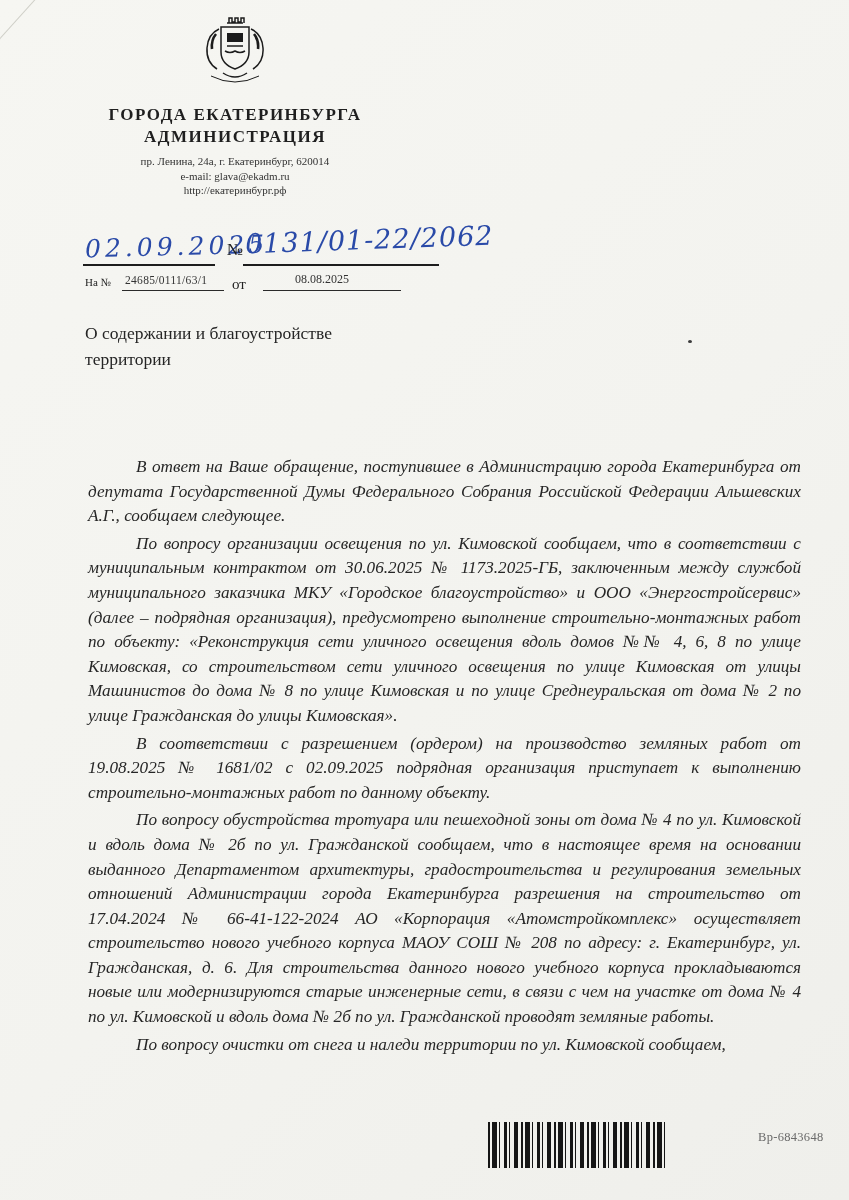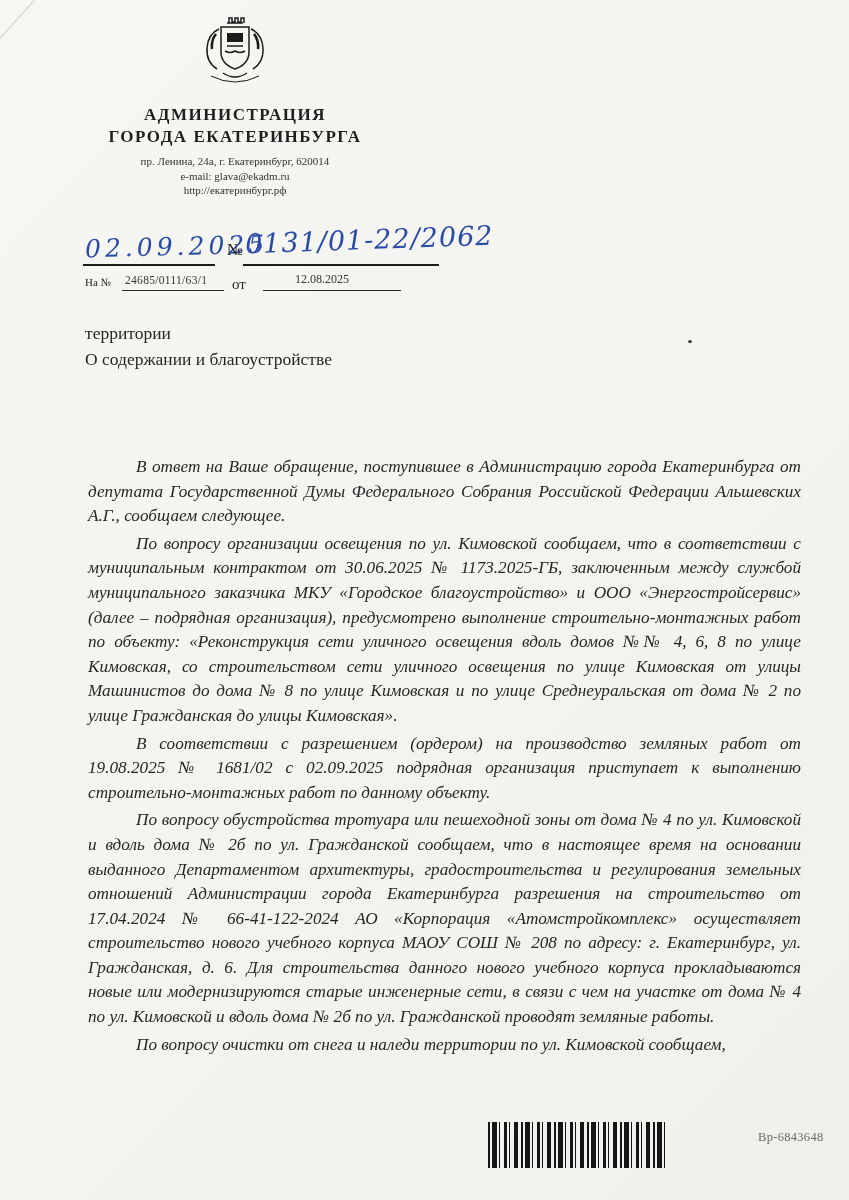--- a/index.html
+++ b/index.html
@@ -107,22 +107,22 @@
           <path d="M17 15 q-11 5 -12 19 q-1 14 10 21"></path>
           <path d="M14 20 q-5 6 -4 15" stroke-width="2.6"></path>
           <path d="M49 15 q11 5 12 19 q1 14 -10 21"></path>
           <path d="M52 20 q5 6 4 15" stroke-width="2.6"></path>
           <path d="M21 59 q12 8 24 0"></path>
           <path d="M9 62 q24 12 48 0" stroke-width="1"></path>
         </g>
       </svg>
     </div>
     <div class="org-name">
+      <div>ГОРОДА ЕКАТЕРИНБУРГА</div>
       <div>АДМИНИСТРАЦИЯ</div>
-      <div>ГОРОДА ЕКАТЕРИНБУРГА</div>
     </div>
     <div class="contacts">
       <div>пр. Ленина, 24а, г. Екатеринбург, 620014</div>
       <div>e-mail: glava@ekadm.ru</div>
       <div>http://екатеринбург.рф</div>
     </div>
   </div>
 
   <div class="ref-row1">
     <span class="hw hw-date">02.09.2025</span>
@@ -130,27 +130,27 @@
     <span class="no-sign">№</span>
     <span class="hw hw-number">0131/01-22/2062</span>
     <span class="num-line"></span>
   </div>
 
   <div class="ref-row2">
     <span class="in-prefix">На №</span>
     <span class="in-number">24685/0111/63/1</span>
     <span class="in-number-line"></span>
     <span class="in-from">от</span>
-    <span class="in-date">12.08.2025</span>
+    <span class="in-date">08.08.2025</span>
     <span class="in-date-line"></span>
   </div>
 
   <div class="subject">
+    <div>О содержании и благоустройстве</div>
     <div>территории</div>
-    <div>О содержании и благоустройстве</div>
   </div>
 
   <div class="body-text">
     <p>В ответ на Ваше обращение, поступившее в Администрацию города Екатеринбурга от депутата Государственной Думы Федерального Собрания Российской Федерации Альшевских А.Г., сообщаем следующее.</p>
     <p>По вопросу организации освещения по ул. Кимовской сообщаем, что в соответствии с муниципальным контрактом от 30.06.2025 № 1173.2025-ГБ, заключенным между службой муниципального заказчика МКУ «Городское благоустройство» и ООО «Энергостройсервис» (далее – подрядная организация), предусмотрено выполнение строительно-монтажных работ по объекту: «Реконструкция сети уличного освещения вдоль домов №№ 4, 6, 8 по улице Кимовская, со строительством сети уличного освещения по улице Кимовская от улицы Машинистов до дома № 8 по улице Кимовская и по улице Среднеуральская от дома № 2 по улице Гражданская до улицы Кимовская».</p>
     <p>В соответствии с разрешением (ордером) на производство земляных работ от 19.08.2025 № 1681/02 с 02.09.2025 подрядная организация приступает к выполнению строительно-монтажных работ по данному объекту.</p>
     <p>По вопросу обустройства тротуара или пешеходной зоны от дома № 4 по ул. Кимовской и вдоль дома № 2б по ул. Гражданской сообщаем, что в настоящее время на основании выданного Департаментом архитектуры, градостроительства и регулирования земельных отношений Администрации города Екатеринбурга разрешения на строительство от 17.04.2024 № 66-41-122-2024 АО «Корпорация «Атомстройкомплекс» осуществляет строительство нового учебного корпуса МАОУ СОШ № 208 по адресу: г. Екатеринбург, ул. Гражданская, д. 6. Для строительства данного нового учебного корпуса прокладываются новые или модернизируются старые инженерные сети, в связи с чем на участке от дома № 4 по ул. Кимовской и вдоль дома № 2б по ул. Гражданской проводят земляные работы.</p>
     <p>По вопросу очистки от снега и наледи территории по ул. Кимовской сообщаем,</p>
   </div>
 

